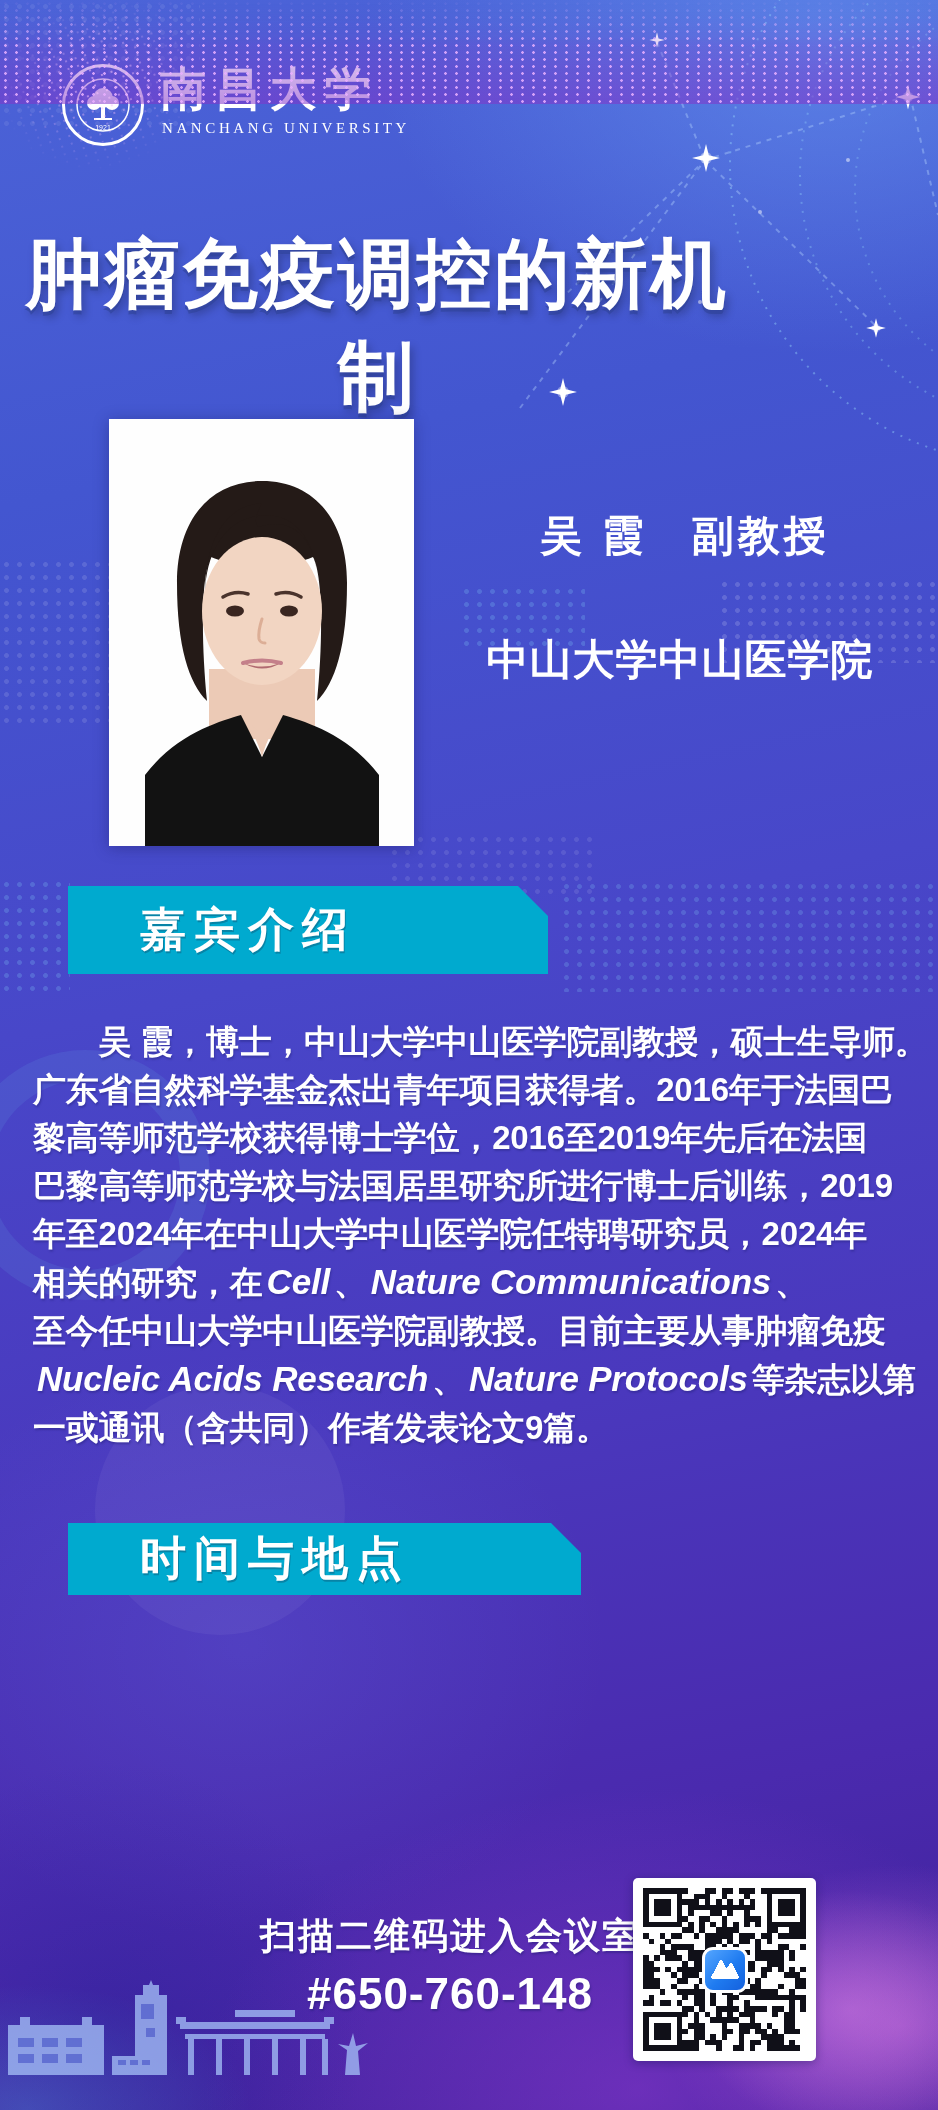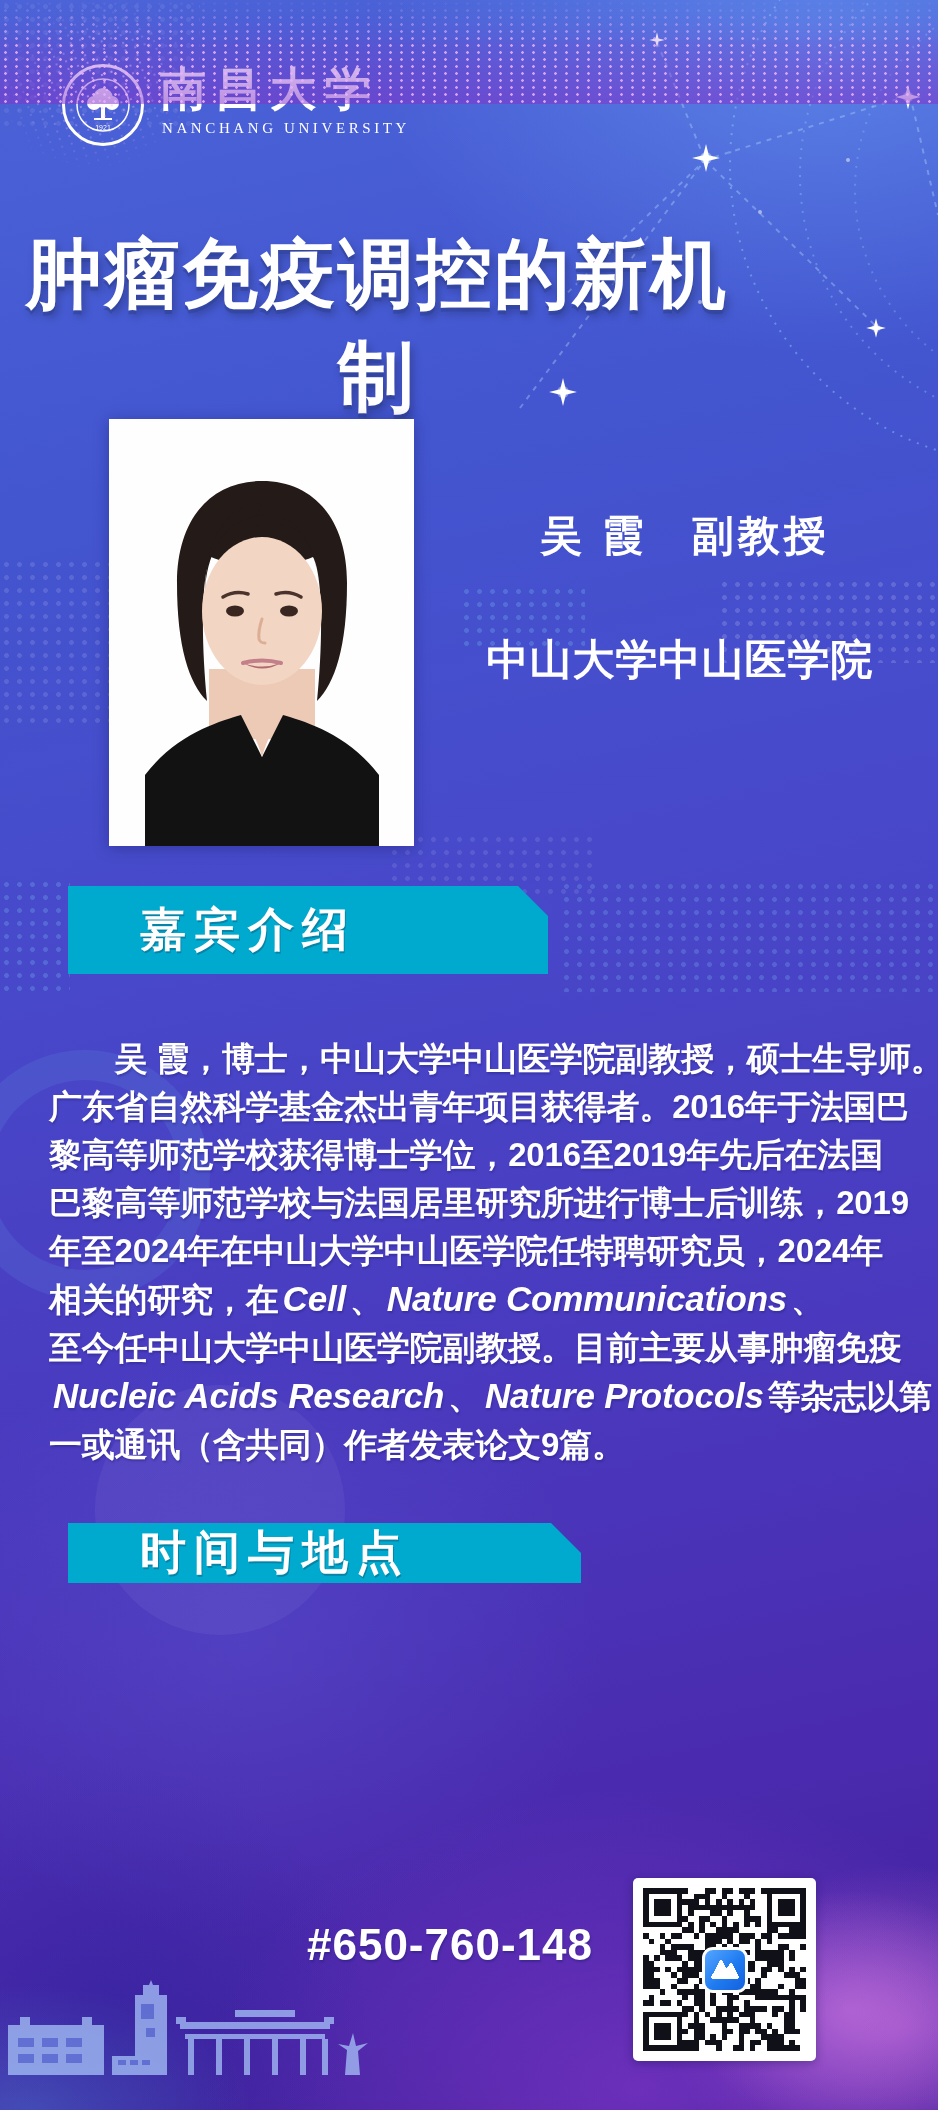--- a/index.html
+++ b/index.html
@@ -50,25 +50,25 @@
   .speaker-name{left:440px; top:508px; width:490px; text-align:center;
     font-size:42px; font-weight:bold; letter-spacing:4px; white-space:nowrap;}
   .speaker-name .gap{display:inline-block; width:44px;}
   .speaker-affil{left:430px; top:632px; width:500px; text-align:center;
     font-size:42px; font-weight:bold; letter-spacing:1px; white-space:nowrap;}
   
   .banner{background:#00aacf; display:flex; align-items:center;
     clip-path:polygon(0 0, calc(100% - 30px) 0, 100% 30px, 100% 100%, 0 100%);
     box-shadow:-3px 4px 0 rgba(25,35,105,.45);}
   .banner1{left:68px; top:886px; width:480px; height:88px;}
-  .banner2{left:68px; top:1523px; width:513px; height:60px;}
+  .banner2{left:68px; top:1523px; width:513px; height:72px;}
   .banner-label{padding-left:72px; font-size:46px; font-weight:bold; letter-spacing:8px;
     text-shadow:1px 2px 0 rgba(20,60,90,.35);}
   
-  .bio{left:49px; top:1018px; width:860px;margin-top:17px;}
+  .bio{left:33px; top:1018px; width:860px;}
   .bio-line{white-space:nowrap; line-height:48px; font-size:33px; font-weight:bold;
     letter-spacing:-0.2px; text-shadow:1px 2px 2px rgba(30,30,110,.35);}
   .bio-line .it{font-style:italic; padding:0 4px; font-size:35px;}
   
   .info{left:56px; top:1648px; width:840px;}
   .info-row{height:40px; margin-bottom:25px; font-size:31px; font-weight:bold; white-space:nowrap;
     text-shadow:1px 2px 2px rgba(30,30,110,.35);}
   .info-label{display:inline-block; width:132px; text-align:justify; text-align-last:justify;
     vertical-align:top;}
   .info-colon{margin:0 14px 0 2px;}
@@ -199,20 +199,21 @@
       <div class="bio-line"><span class="it">Nucleic Acids Research</span><span>、</span><span class="it">Nature Protocols</span><span>等杂志以第</span></div>
       <div class="bio-line"><span>一或通讯（含共同）作者发表论文9篇。</span></div>
     </div>
 
   <div class="abs banner banner2">
     <span class="banner-label">时间与地点</span>
   </div>
 
 
   <div class="abs scan-block">
+    <div class="scan-text">扫描二维码进入会议室</div>
     <div class="meeting-id">#650-760-148</div>
   </div>
 
   <div class="abs qr-box">
     <svg viewBox="0 0 29 29">
         <g fill="#101018">
           <rect x="0" y="0" width="1" height="1"></rect>
           <rect x="1" y="0" width="1" height="1"></rect>
           <rect x="2" y="0" width="1" height="1"></rect>
           <rect x="3" y="0" width="1" height="1"></rect>

